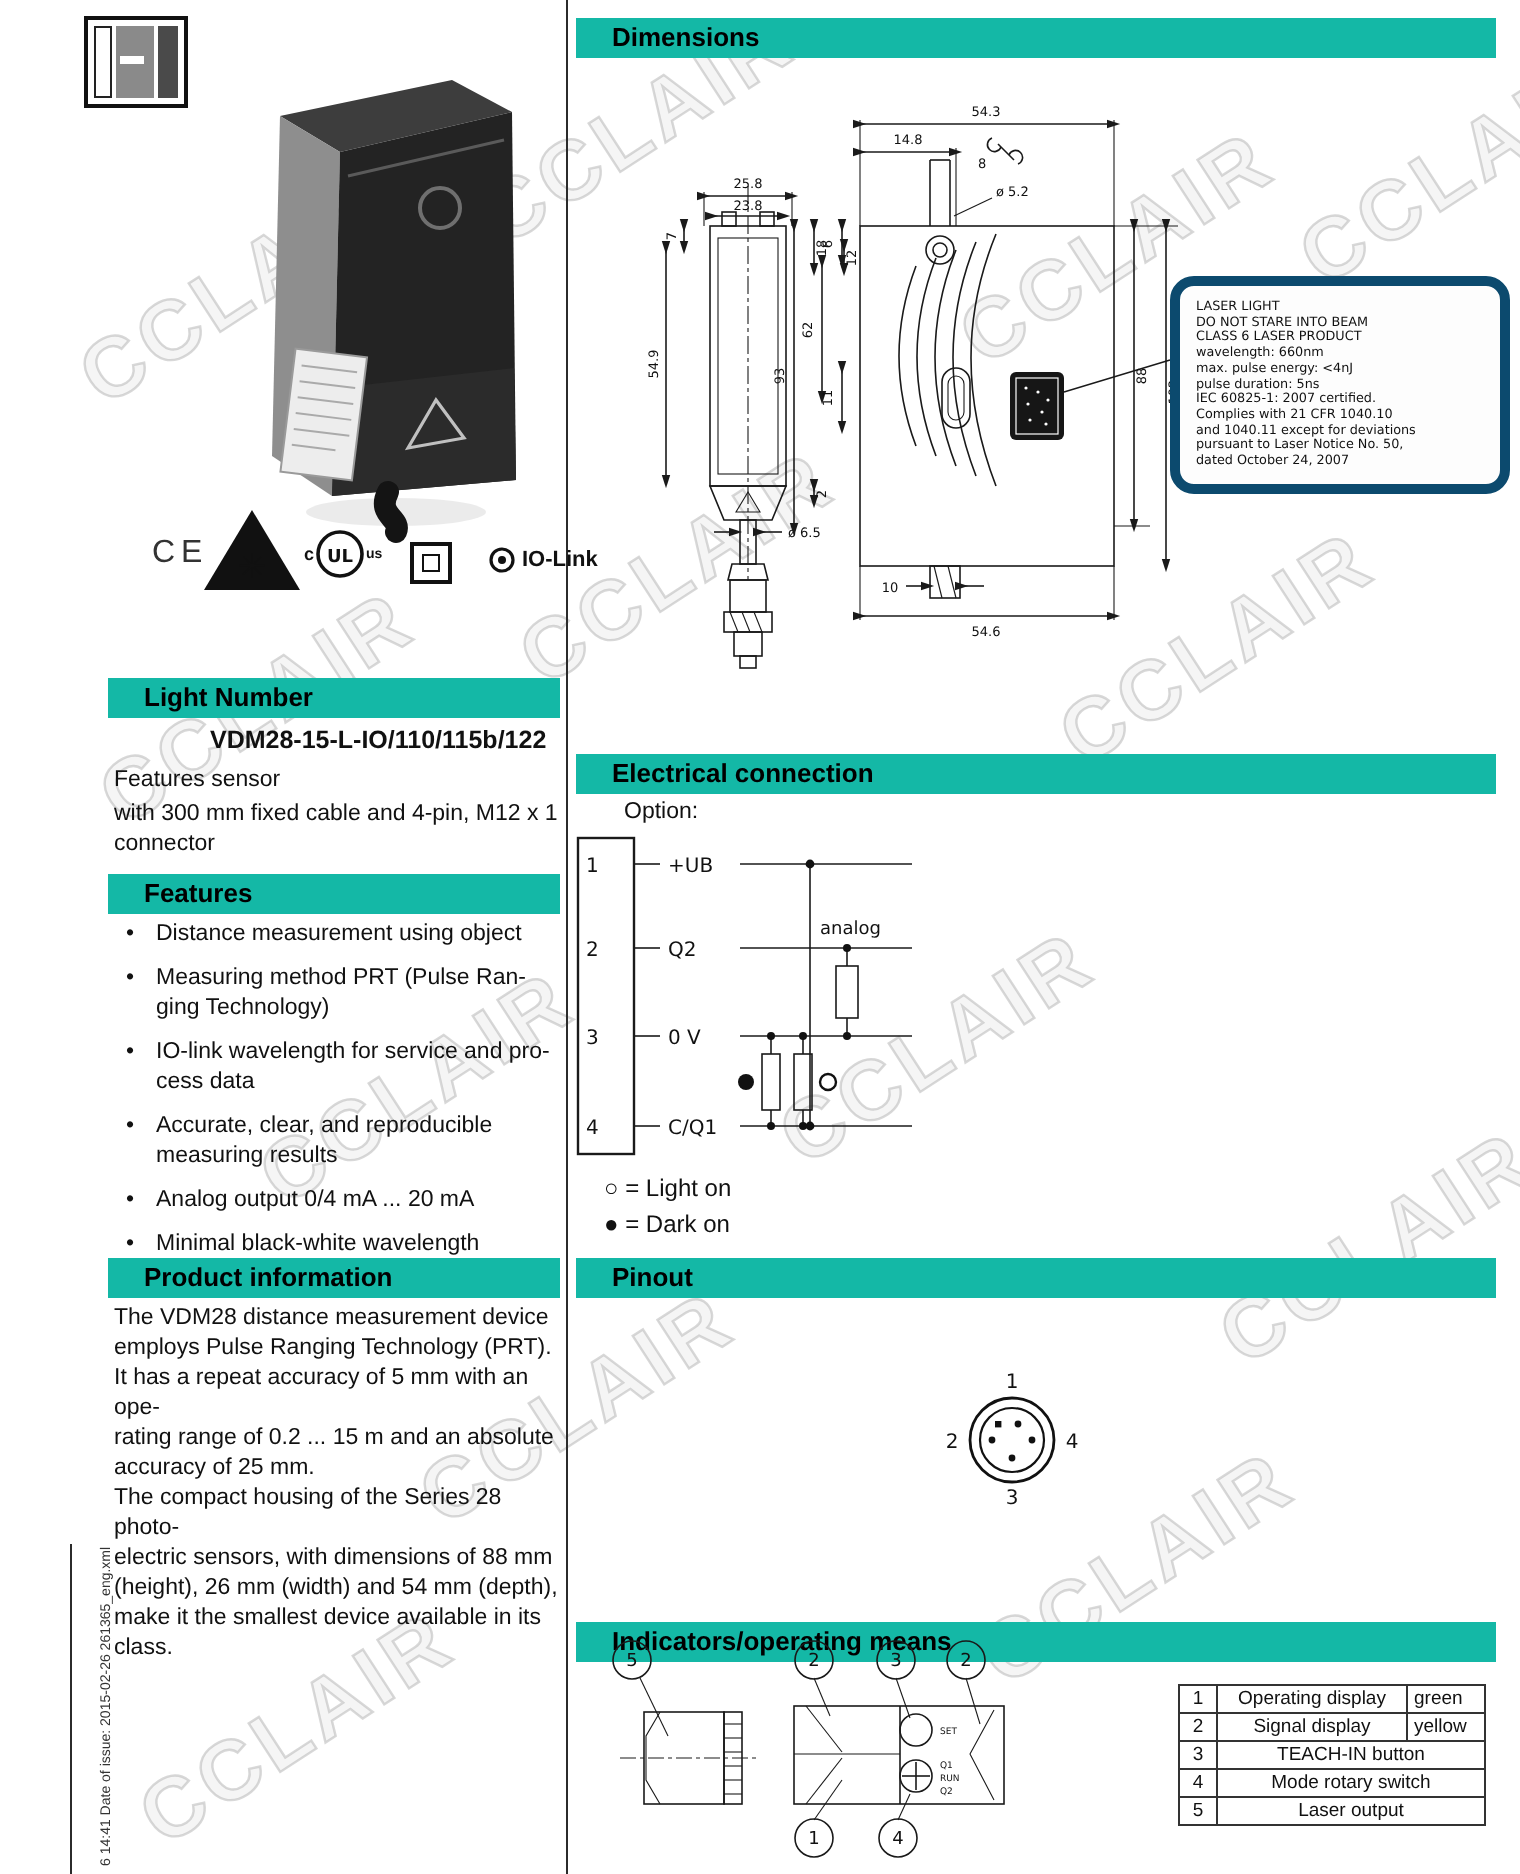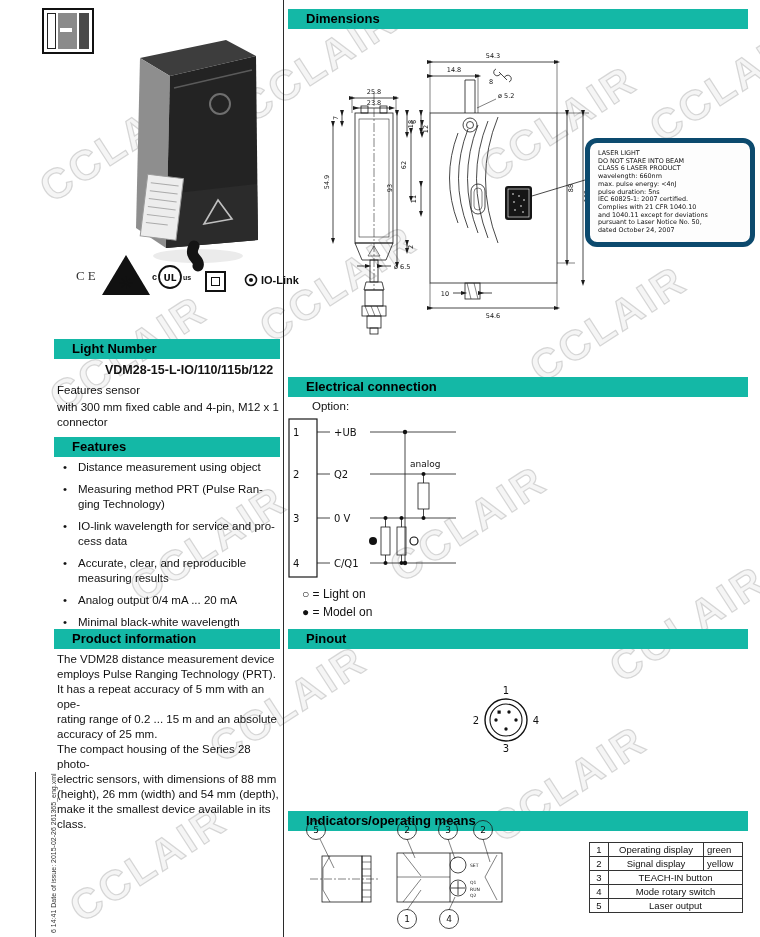--- a/index.html
+++ b/index.html
@@ -98,21 +98,21 @@
       <line x1="50" y1="158" x2="78" y2="158" stroke="#aaa"></line>
       <line x1="50" y1="166" x2="78" y2="166" stroke="#aaa"></line>
       <line x1="50" y1="174" x2="78" y2="174" stroke="#aaa"></line>
       <line x1="50" y1="182" x2="78" y2="182" stroke="#aaa"></line>
       <line x1="50" y1="190" x2="78" y2="190" stroke="#aaa"></line>
       <line x1="50" y1="198" x2="72" y2="198" stroke="#aaa"></line>
     </g>
     <path d="M96 220 C 90 232, 103 233, 100 240" stroke="#141414" stroke-width="11" fill="none" stroke-linecap="round"></path>
   </svg>
 
-  <span class="cert" style="left:76px;top:268px;font-size:13px;letter-spacing:3px;color:#333;font-family:Liberation Serif, serif">CE</span>
+  <span class="cert" style="left:76px;top:268px;font-size:16px;letter-spacing:3px;color:#333;font-family:Liberation Sans, sans-serif">CE</span>
   <svg class="cert" style="left:100px;top:252px" width="52" height="46" viewBox="0 0 52 46">
     <polygon points="26,3 50,43 2,43" fill="#111"></polygon>
     <text x="26" y="37" font-size="17" fill="#fff" text-anchor="middle">✳</text>
   </svg>
   <div class="cert" style="left:152px;top:264px;display:flex;align-items:center">
     <span style="font-size:9px;font-weight:bold">c</span>
     <svg width="26" height="26" viewBox="0 0 26 26">
       <circle cx="13" cy="13" r="11" fill="none" stroke="#111" stroke-width="1.8"></circle>
       <text x="13" y="17" font-size="9" font-weight="bold" text-anchor="middle">UL</text>
     </svg>
@@ -334,21 +334,21 @@
     <circle cx="85" cy="126" r="4" fill="#111"></circle>
     <circle cx="126" cy="126" r="4" fill="none" stroke="#111" stroke-width="1.2"></circle>
   </svg>
 
   <div class="legend-row" style="left:302px;top:587px">
     <span>○</span>
     <span>= Light on</span>
   </div>
   <div class="legend-row" style="left:302px;top:605px">
     <span>●</span>
-    <span>= Model on</span>
+    <span>= Dark on</span>
   </div>
 
   <div class="bar bar-right" style="top:629px">Pinout</div>
 
   <svg class="abs" style="left:466px;top:678px" width="80" height="80" viewBox="-40 -38 80 80">
     <circle cx="0" cy="4" r="21" fill="none" stroke="#111" stroke-width="1.4"></circle>
     <circle cx="0" cy="4" r="16" fill="none" stroke="#111" stroke-width="1.1"></circle>
     <rect x="-8.5" y="-5.5" width="3.2" height="3.2" fill="#111"></rect>
     <circle cx="3" cy="-4" r="1.7" fill="#111"></circle>
     <circle cx="-10" cy="4" r="1.7" fill="#111"></circle>

